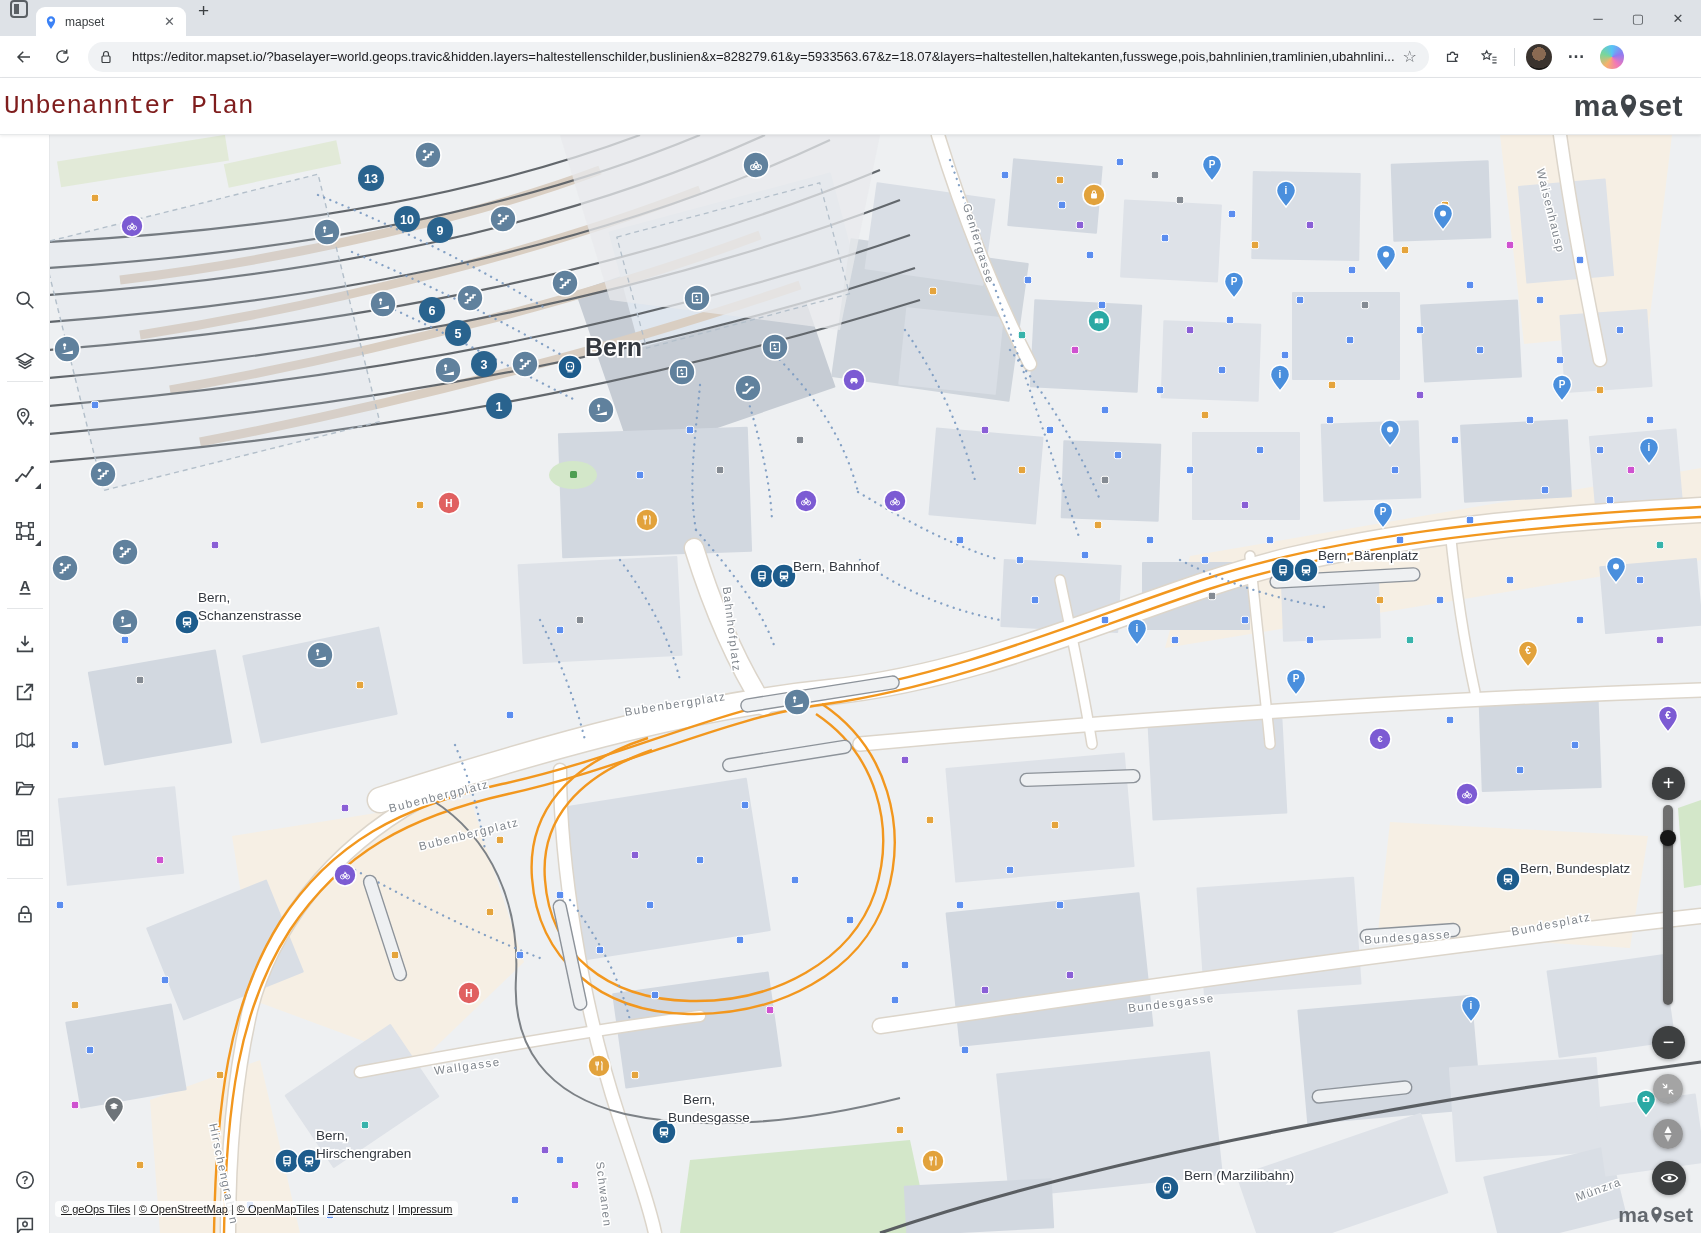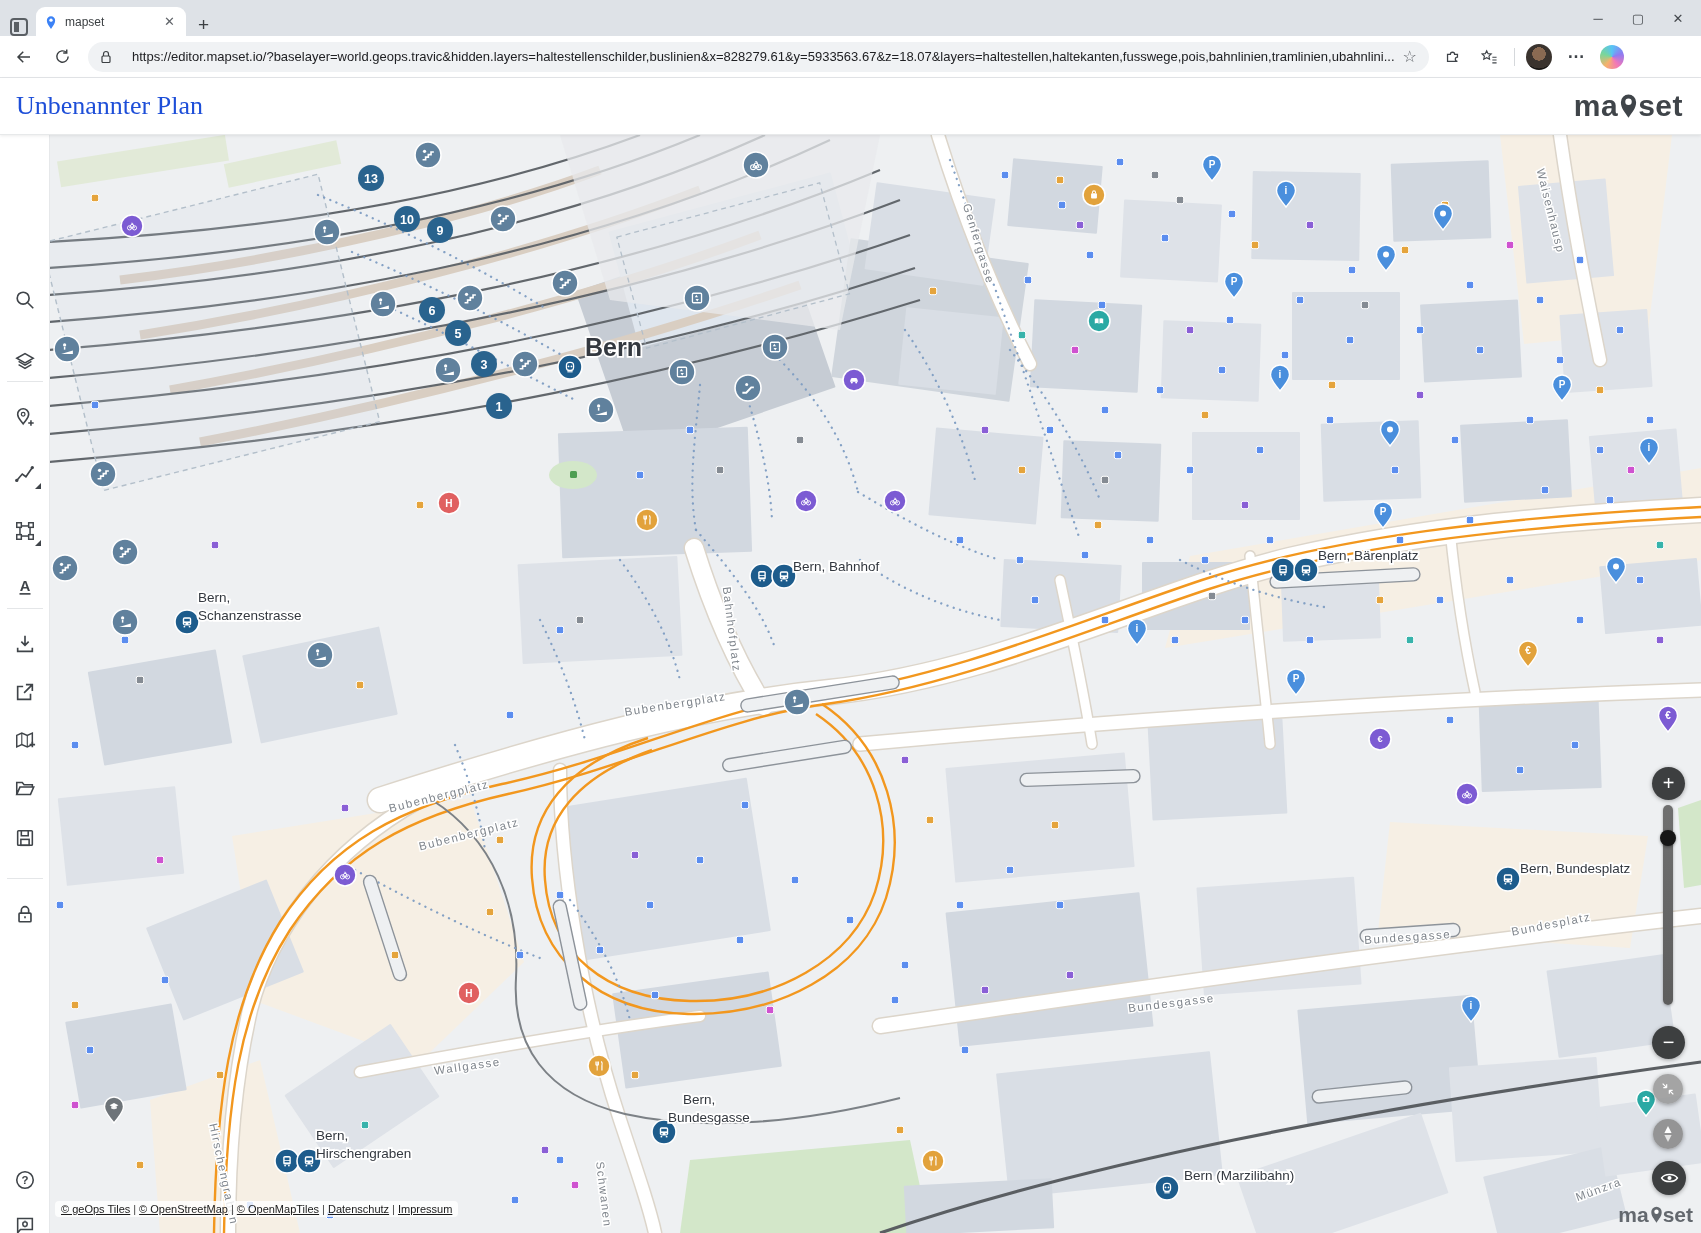--- a/index.html
+++ b/index.html
@@ -1,19 +1,19 @@
 <!DOCTYPE html>
 <html><head>
 <meta charset="utf-8">
 <style>
   * { box-sizing: border-box; margin: 0; padding: 0; }
   html,body { width:1701px; height:1233px; overflow:hidden; font-family:"Liberation Sans", sans-serif; background:#fff; }
 
   
-  .tabbar { position:absolute; left:0; top:0; width:1701px; height:36px; background:#dee2e7; display:flex; align-items:flex-end; }
+  .tabbar { position:absolute; left:0; top:0; width:1701px; height:36px; background:#dee2e7; display:flex; align-items:flex-start; }
   .tab-left-icon { width:18px; height:18px; margin:0 8px 0 10px; border:2px solid #5a5f64; border-radius:4px; position:relative; }
   .tab-left-icon::after{content:""; position:absolute; left:2px; top:2px; width:5px; height:10px; background:#5a5f64;}
   .tab { width:150px; height:29px; margin-top:7px; background:#fff; border-radius:9px 9px 0 0; display:flex; align-items:center; padding:0 8px; }
   .tab-title { font-size:12px; color:#3c4043; flex:1; margin-left:7px; }
   .tab-close { color:#5f6368; font-size:13px; cursor:pointer; padding:0 3px; }
   .newtab { color:#3c4043; font-size:19px; margin-left:12px; cursor:pointer; }
   .wincontrols { position:absolute; right:0; top:0; height:36px; display:flex; align-items:center; gap:26px; padding-right:16px; color:#44484d; font-size:13px; }
   .wincontrols span{ cursor:pointer; width:14px; text-align:center;}
 
   .urlbar { position:absolute; left:0; top:36px; width:1701px; height:42px; background:#ffffff; display:flex; align-items:center; border-bottom:1px solid #e3e5e8; }
@@ -22,21 +22,21 @@
   .addr svg { flex:none; }
   .url-text { font-size:13px; color:#202124; margin-left:20px; white-space:nowrap; overflow:hidden; flex:1; }
   .addr-star { color:#5f6368; font-size:16px; margin-left:8px; cursor:pointer; }
   .chrome-ic { width:26px; height:26px; display:flex; align-items:center; justify-content:center; margin-left:11px; color:#3f4449; cursor:pointer; }
   .avatar { width:26px; height:26px; border-radius:50%; background:radial-gradient(circle at 50% 38%, #8a6a52 0 32%, #3a332e 33% 70%, #171513 71%); margin-left:11px; cursor:pointer; }
   .copilot { width:24px; height:24px; border-radius:50%; background:conic-gradient(#57c4f5,#8f7bf2,#f277b8,#f6b26b,#79d69a,#57c4f5); margin-left:11px; cursor:pointer; }
   .vdiv { width:1px; height:18px; background:#d5d8db; margin-left:11px; }
 
   
   .appheader { position:absolute; left:0; top:78px; width:1701px; height:57px; background:#fff; border-bottom:1px solid #e7e9ea; box-shadow:0 1px 3px rgba(0,0,0,.08); display:flex; align-items:center; z-index:30; }
-  .plan-title { border:none; outline:none; font-size:26px; color:#1d4ed8; margin-left:16px; width:560px; font-family:Liberation Serif, serif; background:transparent;}
+  .plan-title { border:none; outline:none; font-size:26px; color:#7f1d1d; margin-left:4px; width:560px; font-family:Liberation Mono, monospace; background:transparent;}
   .logo { position:absolute; right:18px; display:flex; align-items:flex-start; color:#3f4449; font-weight:bold; font-size:30px; letter-spacing:.5px; }
   .logo svg { margin:3px 0 0 1px; }
 
   
   .toolbar { position:absolute; left:0; top:135px; width:50px; height:1098px; background:#fff; border-right:1px solid #e6e8ea; z-index:20; }
   .tool { position:absolute; left:8px; width:34px; height:34px; display:flex; align-items:center; justify-content:center; cursor:pointer; color:#3f4449; }
   .tool .corner { position:absolute; right:1px; bottom:2px; width:0; height:0; border-left:6px solid transparent; border-bottom:6px solid #3f4449; }
   .tdiv { position:absolute; left:7px; width:36px; height:1px; background:#e4e6e8; }
 
   

